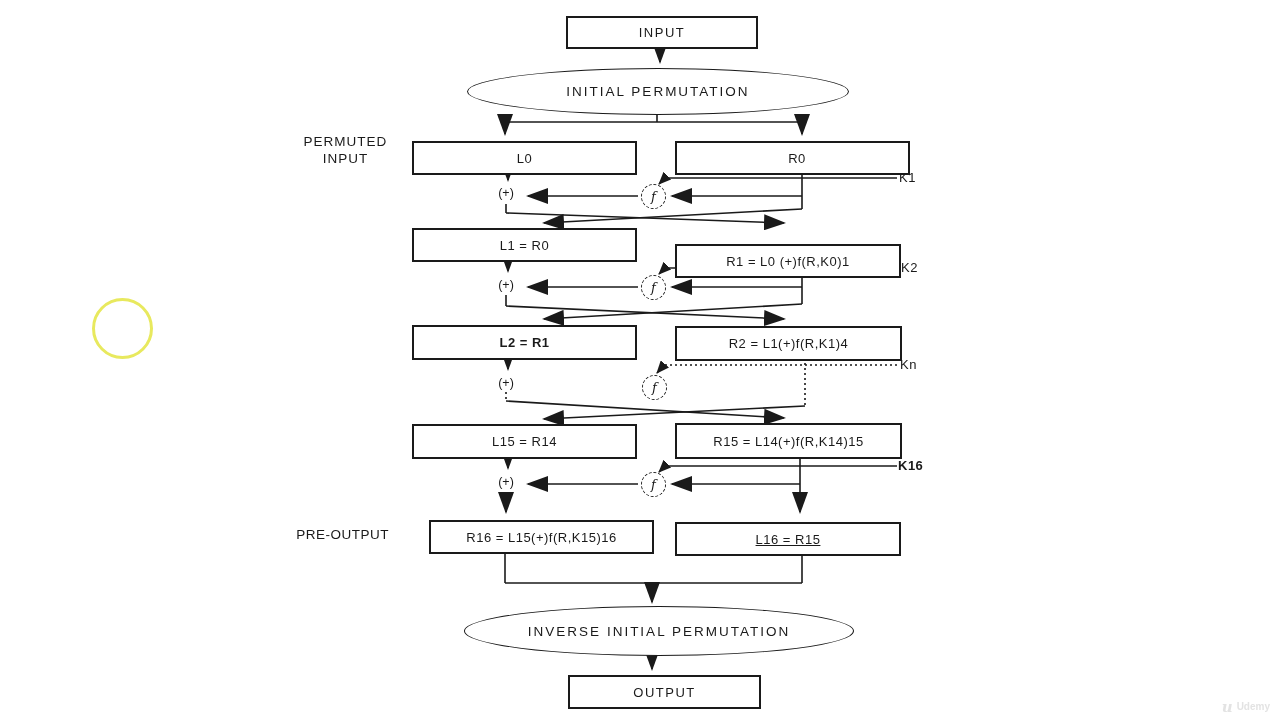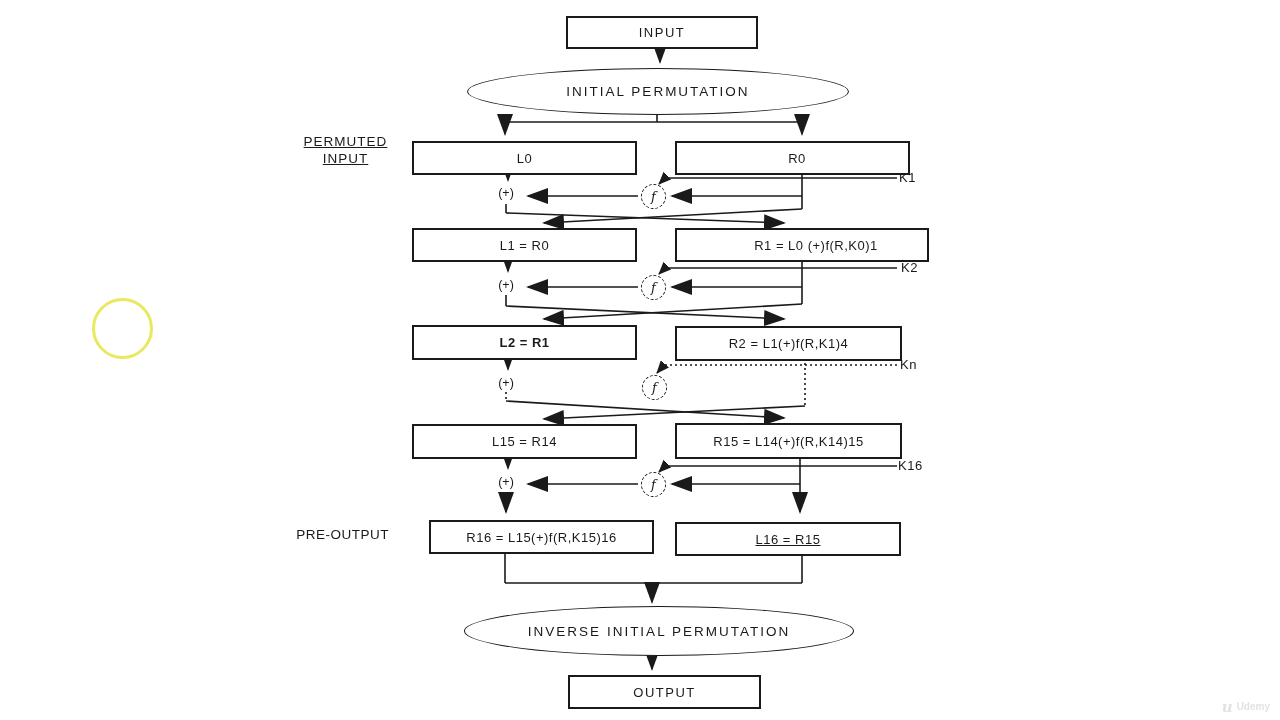--- a/index.html
+++ b/index.html
@@ -91,52 +91,52 @@
     <line class="ln" x1="802" y1="552" x2="802" y2="583"></line>
     <line class="ln" x1="505" y1="583" x2="802" y2="583"></line>
     <line class="ln" x1="652" y1="583" x2="652" y2="602" marker-end="url(#arr)"></line>
     <line class="ln" x1="652" y1="654" x2="652" y2="669" marker-end="url(#arr)"></line>
   </svg>
 
   <div class="nbox term" style="left:566px;top:16px;width:188px;height:29px;">INPUT</div>
 
   <div class="ell" style="left:467px;top:68px;width:380px;height:45px;">INITIAL PERMUTATION</div>
 
-  <div class="sidelabel" style="left:283px;top:133px;width:125px;text-decoration:underline;">
+  <div class="sidelabel" style="left:283px;top:133px;width:125px;">
     <span style="display:block;">PERMUTED</span>
     <span style="display:block;">INPUT</span>
   </div>
 
   <div class="nbox" style="left:412px;top:141px;width:221px;height:30px;">L0</div>
   <div class="nbox" style="left:675px;top:141px;width:222px;height:30px;padding-left:9px;">R0</div>
 
   <div class="xor" style="left:492px;top:185px;">(+)</div>
   <div class="fnode" style="left:641px;top:184px;">f</div>
   <div class="keylabel" style="left:899px;top:170px;">K1</div>
 
   <div class="nbox" style="left:412px;top:228px;width:221px;height:30px;">L1 = R0</div>
-  <div class="nbox" style="left:675px;top:228px;width:222px;height:30px;padding-left:28px;">R1 = L0 (+)f(R,K0)1</div>
+  <div class="nbox" style="left:675px;top:244px;width:222px;height:30px;">R1 = L0 (+)f(R,K0)1</div>
 
   <div class="xor" style="left:492px;top:277px;">(+)</div>
   <div class="fnode" style="left:641px;top:275px;">f</div>
   <div class="keylabel" style="left:901px;top:260px;">K2</div>
 
   <div class="nbox" style="left:412px;top:325px;width:221px;height:31px;font-weight:bold;">L2 = R1</div>
   <div class="nbox" style="left:675px;top:326px;width:223px;height:31px;">R2 = L1(+)f(R,K1)4</div>
 
   <div class="xor" style="left:492px;top:375px;">(+)</div>
   <div class="fnode" style="left:642px;top:375px;">f</div>
   <div class="keylabel" style="left:900px;top:357px;">Kn</div>
 
   <div class="nbox" style="left:412px;top:424px;width:221px;height:31px;">L15 = R14</div>
   <div class="nbox" style="left:675px;top:423px;width:223px;height:32px;">R15 = L14(+)f(R,K14)15</div>
 
   <div class="xor" style="left:492px;top:474px;">(+)</div>
   <div class="fnode" style="left:641px;top:472px;">f</div>
-  <div class="keylabel" style="left:898px;top:458px;">K16</div>
+  <div class="keylabel" style="left:898px;top:458px;font-weight:bold;">K16</div>
 
   <div class="sidelabel" style="left:285px;top:526px;width:115px;letter-spacing:.5px;">PRE-OUTPUT</div>
   <div class="nbox" style="left:412px;top:520px;width:221px;height:30px;margin-left:17px;">R16 = L15(+)f(R,K15)16</div>
   <div class="nbox" style="left:675px;top:522px;width:222px;height:30px;text-decoration:underline;">L16 = R15</div>
 
   <div class="ell" style="left:464px;top:606px;width:388px;height:48px;">INVERSE INITIAL PERMUTATION</div>
   <div class="nbox term" style="left:568px;top:675px;width:189px;height:30px;">OUTPUT</div>
 
   <div class="hl-circle"></div>
 

